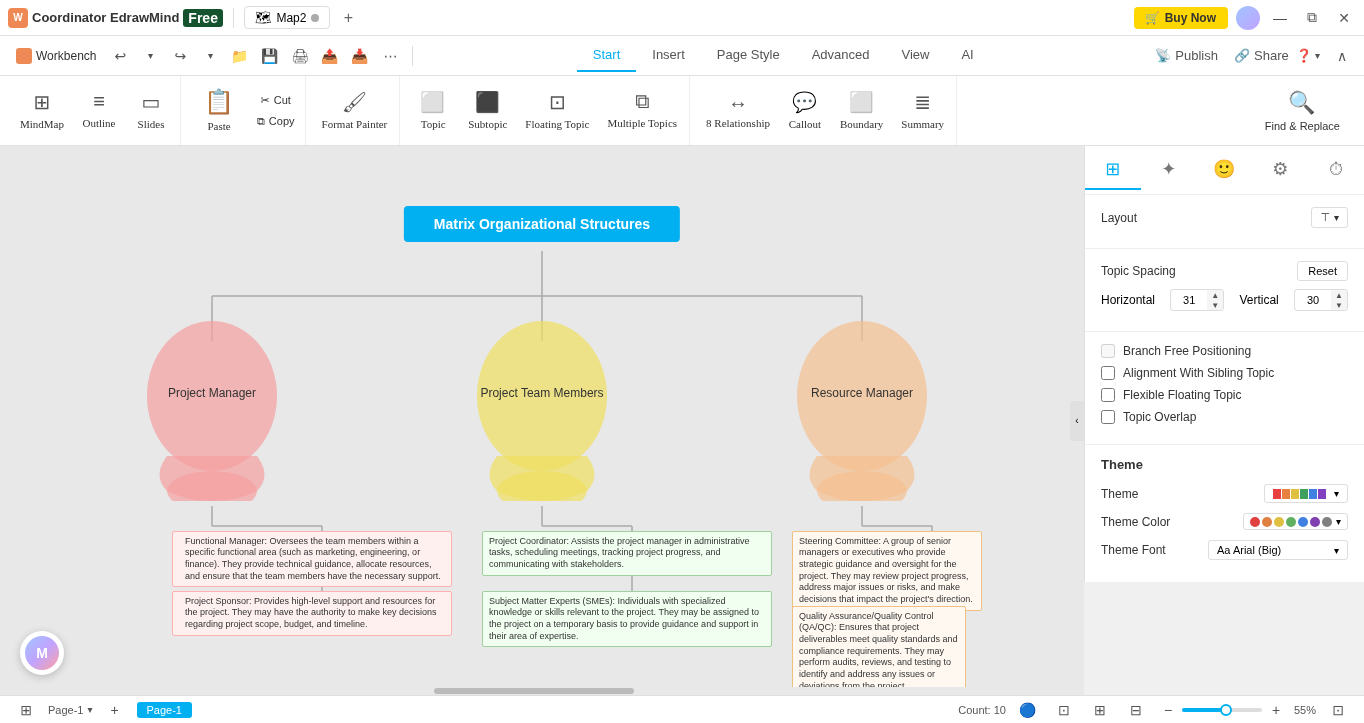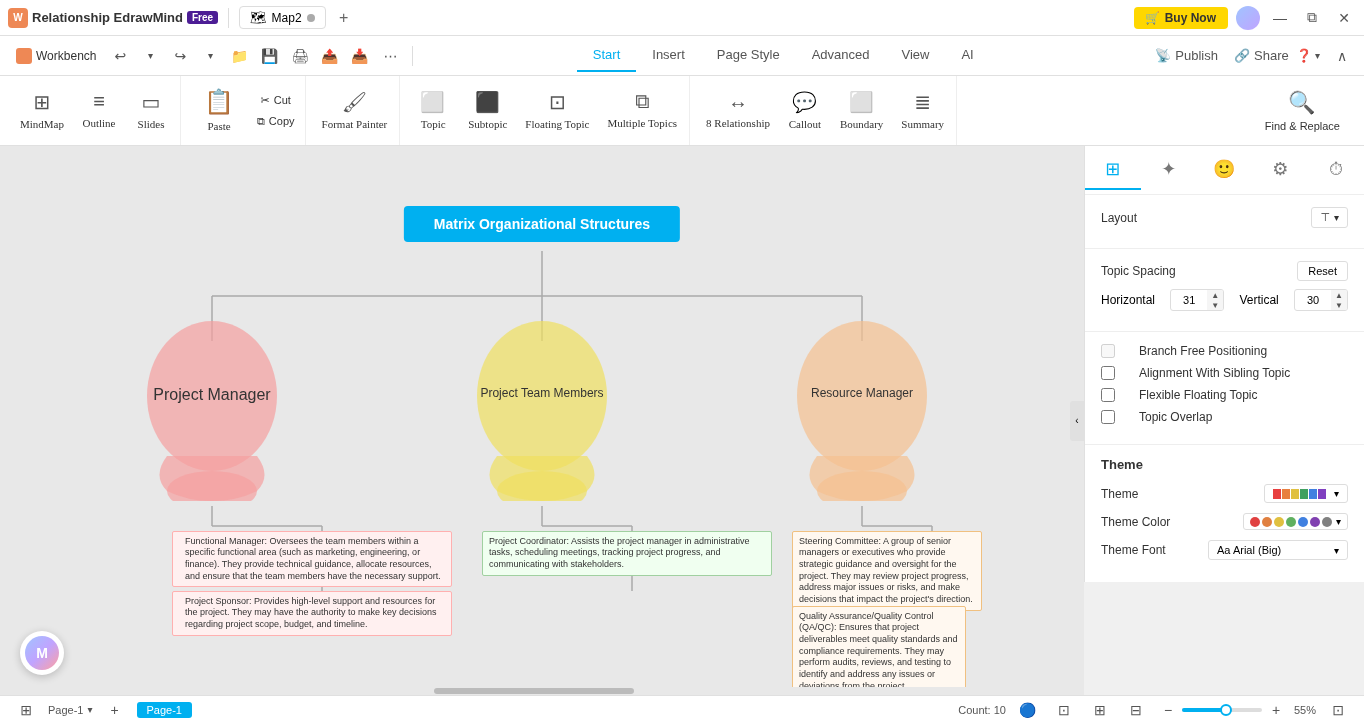--- a/index.html
+++ b/index.html
@@ -6,21 +6,21 @@
     body { font-family: 'Segoe UI', Arial, sans-serif; font-size: 12px; background: #f0f0f0; overflow: hidden; width: 1364px; height: 723px; display: flex; flex-direction: column; }
 
     
     .title-bar {
       display: flex; align-items: center; background: #fff; height: 36px;
       border-bottom: 1px solid #e0e0e0; padding: 0 8px; gap: 8px;
     }
     .title-bar-left { display: flex; align-items: center; gap: 6px; flex: 1; }
     .app-logo { display: flex; align-items: center; gap: 4px; font-weight: 600; font-size: 13px; color: #333; }
     .app-logo .logo-icon { width: 20px; height: 20px; background: #e85; border-radius: 4px; display: flex; align-items: center; justify-content: center; color: white; font-size: 10px; font-weight: bold; }
-    .free-badge { background: #4c1d95; color: white; font-size: 10px; padding: 1px 5px; border-radius: 3px; font-weight: bold; }
+    .free-badge { background: #14532d; color: white; font-size: 14px; padding: 1px 5px; border-radius: 3px; font-weight: bold; }
     .tab-divider { width: 1px; height: 20px; background: #ddd; margin: 0 4px; }
     .tab-item { display: flex; align-items: center; gap: 5px; background: #f5f5f5; border: 1px solid #ddd; border-radius: 4px; padding: 3px 10px; font-size: 12px; cursor: pointer; }
     .tab-item.active { background: white; }
     .tab-dot { width: 8px; height: 8px; border-radius: 50%; background: #aaa; }
     .add-tab { width: 24px; height: 24px; display: flex; align-items: center; justify-content: center; cursor: pointer; color: #666; font-size: 16px; }
     .title-bar-right { display: flex; align-items: center; gap: 8px; }
     .buy-now-btn { background: #ffd700; color: #333; font-weight: bold; font-size: 12px; padding: 4px 12px; border-radius: 4px; border: none; cursor: pointer; display: flex; align-items: center; gap: 4px; }
     .avatar { width: 24px; height: 24px; border-radius: 50%; background: linear-gradient(135deg, #a0c4ff, #c0a4ff); }
     .win-btn { width: 24px; height: 24px; display: flex; align-items: center; justify-content: center; cursor: pointer; font-size: 14px; color: #555; }
 
@@ -110,21 +110,21 @@
     .panel-section { padding: 12px 16px; border-bottom: 1px solid #eee; }
     .panel-row { display: flex; align-items: center; justify-content: space-between; margin-bottom: 8px; }
     .panel-label { font-size: 12px; color: #333; font-weight: 500; }
     .layout-select { display: flex; align-items: center; gap: 4px; border: 1px solid #ddd; border-radius: 3px; padding: 3px 8px; cursor: pointer; font-size: 11px; color: #333; }
     .reset-btn { background: white; border: 1px solid #ddd; border-radius: 3px; padding: 3px 10px; font-size: 11px; cursor: pointer; }
     .num-input { display: flex; align-items: center; border: 1px solid #ddd; border-radius: 3px; overflow: hidden; }
     .num-input input { width: 36px; border: none; text-align: center; font-size: 11px; padding: 2px 4px; outline: none; }
     .num-input-btns { display: flex; flex-direction: column; }
     .num-input-btn { width: 16px; height: 10px; background: #f5f5f5; border: none; cursor: pointer; font-size: 8px; display: flex; align-items: center; justify-content: center; color: #555; }
 
-    .checkbox-row { display: flex; align-items: center; gap: 24px; margin-bottom: 8px; }
+    .checkbox-row { display: flex; align-items: center; gap: 8px; margin-bottom: 8px; }
     .checkbox-row input[type=checkbox] { width: 14px; height: 14px; }
     .checkbox-label { font-size: 12px; color: #333; }
 
     .theme-section { padding: 12px 16px; }
     .theme-title { font-size: 13px; font-weight: 600; color: #333; margin-bottom: 12px; }
     .theme-row { display: flex; align-items: center; justify-content: space-between; margin-bottom: 10px; }
     .theme-select { display: flex; align-items: center; gap: 4px; border: 1px solid #ddd; border-radius: 3px; padding: 3px 8px; cursor: pointer; font-size: 11px; }
 
     
     .colored-branch-btns { display: flex; gap: 4px; }
@@ -172,21 +172,21 @@
     
     .right-panel-wrapper { position: relative; }
   </style>
 </head>
 <body>
 
 <div class="title-bar">
   <div class="title-bar-left">
     <div class="app-logo">
       <div class="logo-icon">W</div>
-      <span>Relationship EdrawMind</span>
+      <span>Coordinator EdrawMind</span>
       <span class="free-badge">Free</span>
     </div>
     <div class="tab-divider"></div>
     <div class="tab-item active">
       <span style="font-size:13px;">🗺</span>
       <span>Map2</span>
       <span class="tab-dot"></span>
     </div>
     <div class="add-tab">+</div>
   </div>
@@ -364,21 +364,21 @@
         </svg>
 
         <div class="central-node">Matrix Organizational Structures</div>
 
         <div style="position:absolute;left:40px;top:120px;width:160px;height:185px;">
           <svg width="160" height="185" viewBox="0 0 160 185">
             <ellipse cx="80" cy="80" rx="65" ry="75" fill="#f5a0a0" opacity="0.7"></ellipse>
             <ellipse cx="80" cy="175" rx="45" ry="20" fill="#f5a0a0" opacity="0.7"></ellipse>
             <path d="M35 140 Q20 160 35 175 Q55 185 80 185 Q105 185 125 175 Q140 160 125 140" fill="#f5a0a0" opacity="0.7"></path>
           </svg>
-          <div style="position:absolute;top:70px;left:0;width:160px;text-align:center;font-size:16px;font-weight:500;color:#333;">Project Manager</div>
+          <div style="position:absolute;top:70px;left:0;width:160px;text-align:center;font-size:12px;font-weight:500;color:#333;">Project Manager</div>
         </div>
 
         <div style="position:absolute;left:370px;top:120px;width:160px;height:185px;">
           <svg width="160" height="185" viewBox="0 0 160 185">
             <ellipse cx="80" cy="80" rx="65" ry="75" fill="#f0e060" opacity="0.7"></ellipse>
             <ellipse cx="80" cy="175" rx="45" ry="20" fill="#f0e060" opacity="0.7"></ellipse>
             <path d="M35 140 Q20 160 35 175 Q55 185 80 185 Q105 185 125 175 Q140 160 125 140" fill="#f0e060" opacity="0.7"></path>
           </svg>
           <div style="position:absolute;top:70px;left:0;width:160px;text-align:center;font-size:12px;font-weight:500;color:#333;">Project Team Members</div>
         </div>
@@ -394,20 +394,23 @@
 
         <div class="sub-card sub-card-pink" style="position:absolute;left:80px;top:335px;width:280px;">
           <span>Functional Manager: Oversees the team members within a specific functional area (such as marketing, engineering, or finance). They provide technical guidance, allocate resources, and ensure that the team members have the necessary support.</span>
         </div>
         <div class="sub-card sub-card-pink" style="position:absolute;left:80px;top:395px;width:280px;">
           <span>Project Sponsor: Provides high-level support and resources for the project. They may have the authority to make key decisions regarding project scope, budget, and timeline.</span>
         </div>
 
         <div class="sub-card sub-card-green" style="position:absolute;left:390px;top:335px;width:290px;">
           <span>Project Coordinator: Assists the project manager in administrative tasks, scheduling meetings, tracking project progress, and communicating with stakeholders.</span>
+        </div>
+        <div class="sub-card sub-card-green" style="position:absolute;left:390px;top:395px;width:290px;">
+          <span>Subject Matter Experts (SMEs): Individuals with specialized knowledge or skills relevant to the project. They may be assigned to the project on a temporary basis to provide guidance and support in their area of expertise.</span>
         </div>
 
         <div class="sub-card sub-card-orange" style="position:absolute;left:700px;top:335px;width:190px;">
           <span>Steering Committee: A group of senior managers or executives who provide strategic guidance and oversight for the project. They may review project progress, address major issues or risks, and make decisions that impact the project's direction.</span>
         </div>
         <div class="sub-card sub-card-orange" style="position:absolute;left:700px;top:410px;width:174px;">
           <span>Quality Assurance/Quality Control (QA/QC): Ensures that project deliverables meet quality standards and compliance requirements. They may perform audits, reviews, and testing to identify and address any issues or deviations from the project requirements.</span>
         </div>
       </div>
     </div>

